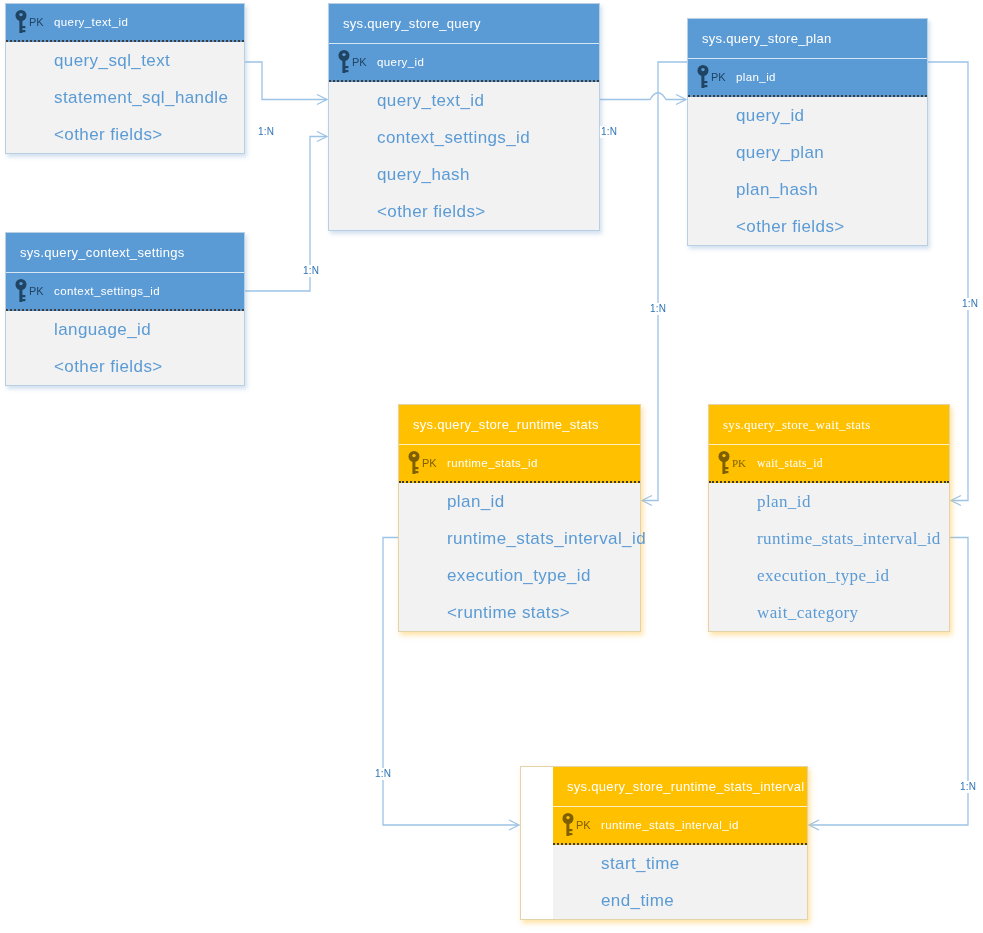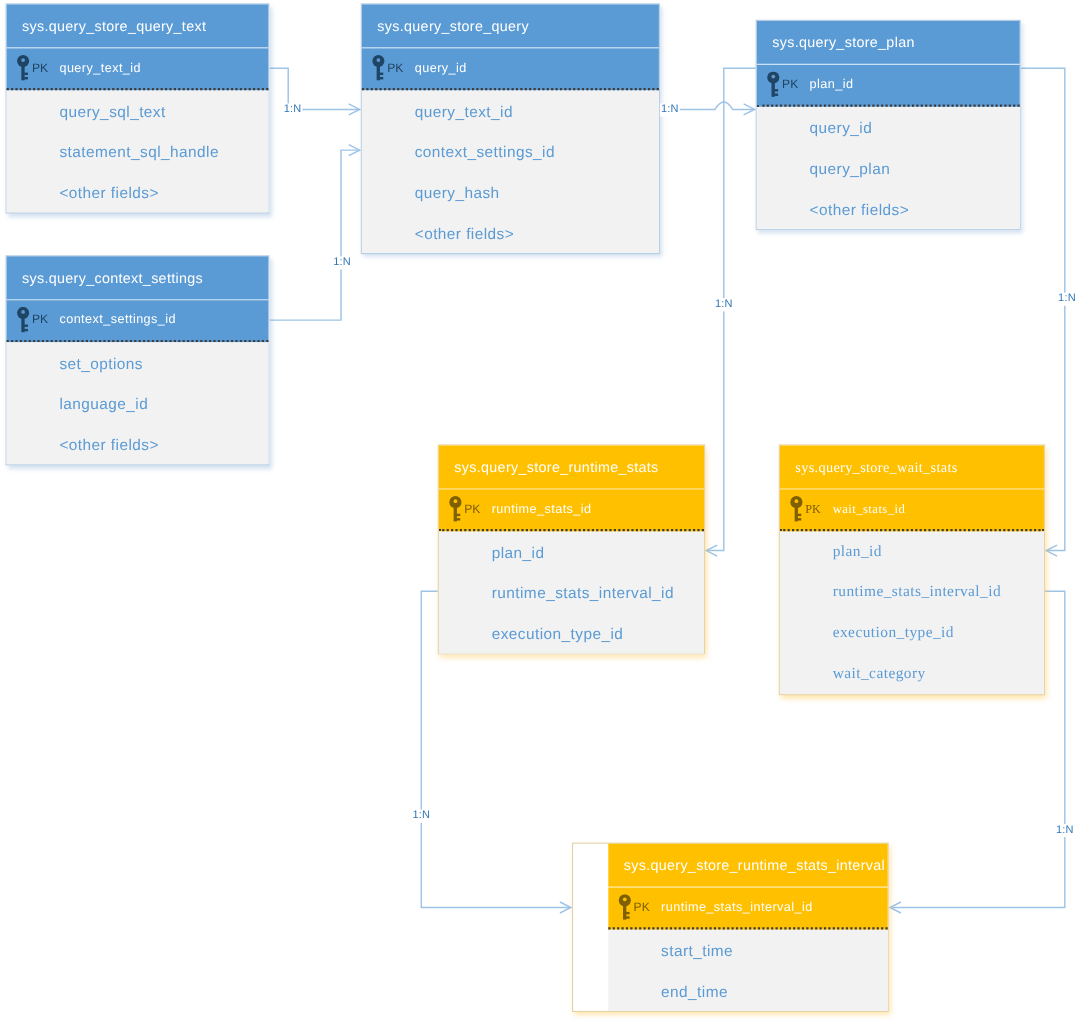--- a/index.html
+++ b/index.html
@@ -8,20 +8,21 @@
     font-family:"Liberation Sans",sans-serif;
   }
   
   .wires{position:absolute;left:0;top:0;z-index:0;}
   .wire{fill:none;stroke:#9DC3E6;stroke-width:1.3px;}
   .arrow{fill:none;stroke:#9DC3E6;stroke-width:1.3px;}
   .card-label{
     position:absolute;z-index:2;transform:translate(-50%,-50%);
     font-size:10px;color:#2E74B5;background:#ffffff;padding:0 1px;line-height:12px;
     letter-spacing:.2px;
+    margin-top:32px;
   }
   .l1{left:266px;top:100px;}
   .l2{left:311px;top:239px;}
   .l3{left:609px;top:100px;}
   .l4{left:658px;top:277px;}
   .l5{left:970px;top:272px;}
   .l6{left:383px;top:742px;}
   .l7{left:968px;top:755px;}
   
   .tbl{position:absolute;z-index:1;box-sizing:border-box;}
@@ -34,21 +35,21 @@
     height:38px;display:flex;align-items:center;position:relative;
     border-bottom:2px dotted #3d3d3d;box-sizing:border-box;padding-left:9px;
   }
   .tbl .pkrow .pk-badge{font-size:11px;margin-left:1px;}
   .tbl .pkrow .pk-name{
     position:absolute;left:48px;color:#ffffff;font-size:11.5px;letter-spacing:.4px;
   }
   .tbl .body{background:#F2F2F2;}
   .tbl .field{
     height:37px;display:flex;align-items:center;padding-left:48px;
-    color:#5B9BD5;font-size:14px;letter-spacing:.4px;
+    color:#5B9BD5;font-size:17px;letter-spacing:.4px;
   }
   .blue .hdr,.blue .pkrow{background:#5B9BD5;}
   .blue{border:1px solid #B9CFE4;box-shadow:2px 3px 4px rgba(130,170,210,.35);}
   .blue .pk-badge{color:#1F4464;}
   .blue .key-fill{fill:#1F4464;}
   .blue .key-hole{fill:#5B9BD5;}
   .orange .hdr,.orange .pkrow{background:#FFC000;}
   .orange{border:1px solid #E4D3A8;box-shadow:2px 3px 5px rgba(255,200,70,.5);}
   .orange .pk-badge{color:#7F6000;}
   .orange .key-fill{fill:#7F6000;}
@@ -93,21 +94,20 @@
 
   <span class="card-label l1">1:N</span>
   <span class="card-label l2">1:N</span>
   <span class="card-label l3">1:N</span>
   <span class="card-label l4">1:N</span>
   <span class="card-label l5">1:N</span>
   <span class="card-label l6">1:N</span>
   <span class="card-label l7">1:N</span>
 
   <div class="tbl blue t1">
-    <div class="hdr">sys.query_store_query_text</div>
     <div class="pkrow">
       <svg class="key" viewBox="0 0 13 24">
           <circle class="key-fill" cx="6" cy="5.5" r="5.5"></circle>
           <circle class="key-hole" cx="6" cy="4.6" r="1.7"></circle>
           <rect class="key-fill" x="4.4" y="10" width="3" height="13"></rect>
           <rect class="key-fill" x="7" y="16" width="3.4" height="2.2"></rect>
           <rect class="key-fill" x="7" y="20" width="3.4" height="2.2"></rect>
         </svg>
       <span class="pk-badge">PK</span>
       <span class="pk-name">query_text_id</span>
@@ -149,39 +149,39 @@
           <rect class="key-fill" x="4.4" y="10" width="3" height="13"></rect>
           <rect class="key-fill" x="7" y="16" width="3.4" height="2.2"></rect>
           <rect class="key-fill" x="7" y="20" width="3.4" height="2.2"></rect>
         </svg>
       <span class="pk-badge">PK</span>
       <span class="pk-name">plan_id</span>
     </div>
     <div class="body">
       <div class="field">query_id</div>
       <div class="field">query_plan</div>
+      <div class="field">plan_hash</div>
       <div class="field">&lt;other fields&gt;</div>
     </div>
   </div>
 
   <div class="tbl blue t4">
     <div class="hdr">sys.query_context_settings</div>
     <div class="pkrow">
       <svg class="key" viewBox="0 0 13 24">
           <circle class="key-fill" cx="6" cy="5.5" r="5.5"></circle>
           <circle class="key-hole" cx="6" cy="4.6" r="1.7"></circle>
           <rect class="key-fill" x="4.4" y="10" width="3" height="13"></rect>
           <rect class="key-fill" x="7" y="16" width="3.4" height="2.2"></rect>
           <rect class="key-fill" x="7" y="20" width="3.4" height="2.2"></rect>
         </svg>
       <span class="pk-badge">PK</span>
       <span class="pk-name">context_settings_id</span>
     </div>
     <div class="body">
-      <div class="field">set_options</div>
       <div class="field">language_id</div>
       <div class="field">&lt;other fields&gt;</div>
     </div>
   </div>
 
   <div class="tbl orange t5">
     <div class="hdr">sys.query_store_runtime_stats</div>
     <div class="pkrow">
       <svg class="key" viewBox="0 0 13 24">
           <circle class="key-fill" cx="6" cy="5.5" r="5.5"></circle>
@@ -190,20 +190,21 @@
           <rect class="key-fill" x="7" y="16" width="3.4" height="2.2"></rect>
           <rect class="key-fill" x="7" y="20" width="3.4" height="2.2"></rect>
         </svg>
       <span class="pk-badge">PK</span>
       <span class="pk-name">runtime_stats_id</span>
     </div>
     <div class="body">
       <div class="field">plan_id</div>
       <div class="field">runtime_stats_interval_id</div>
       <div class="field">execution_type_id</div>
+      <div class="field">&lt;runtime stats&gt;</div>
     </div>
   </div>
 
   <div class="tbl orange t6">
     <div class="hdr">sys.query_store_wait_stats</div>
     <div class="pkrow">
       <svg class="key" viewBox="0 0 13 24">
           <circle class="key-fill" cx="6" cy="5.5" r="5.5"></circle>
           <circle class="key-hole" cx="6" cy="4.6" r="1.7"></circle>
           <rect class="key-fill" x="4.4" y="10" width="3" height="13"></rect>

